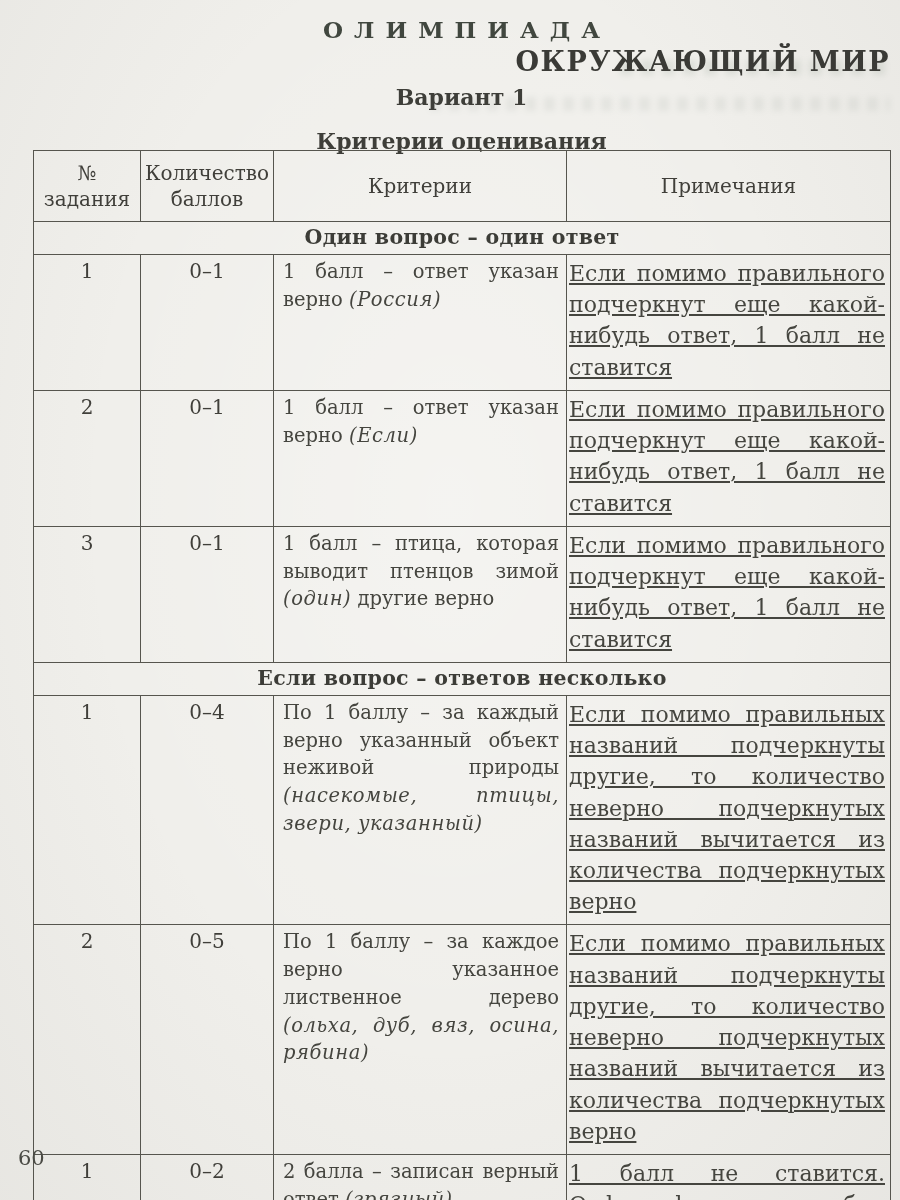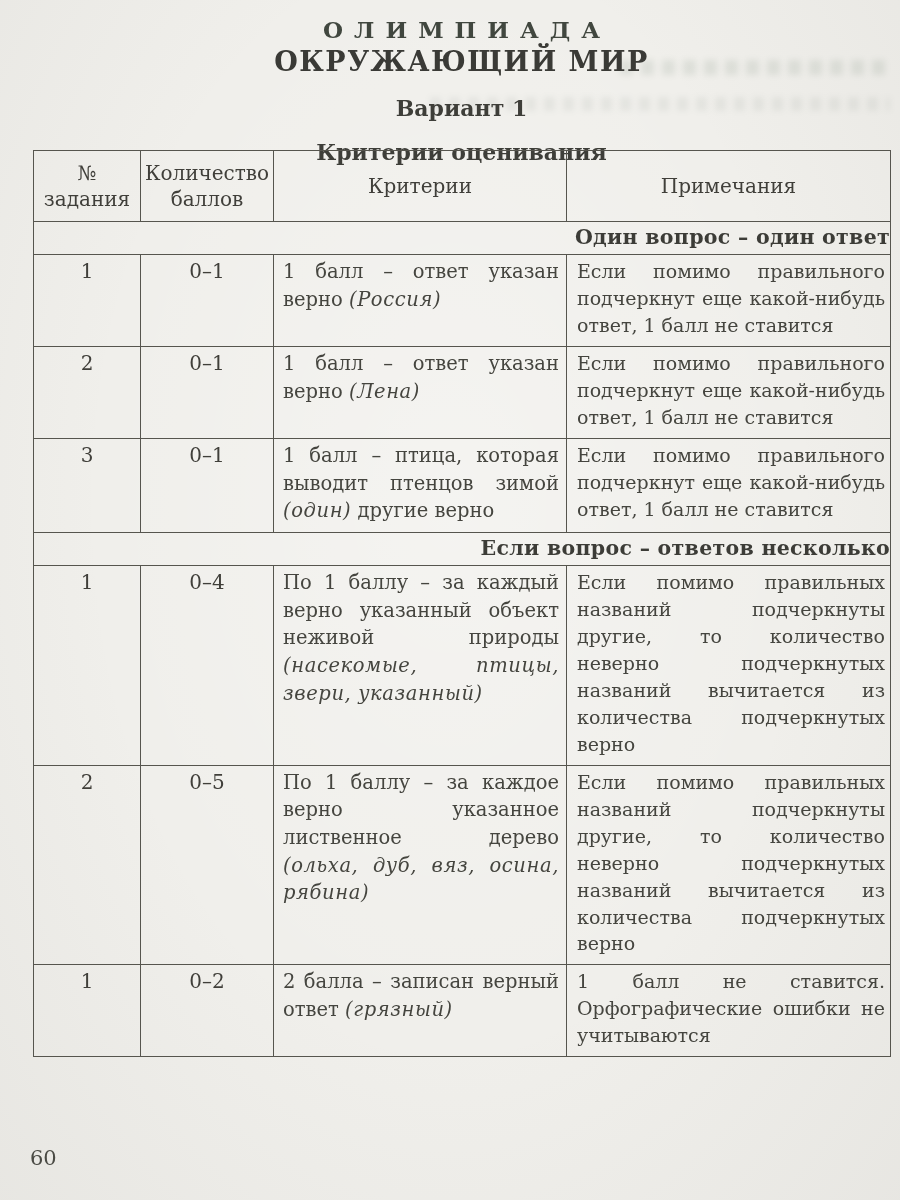--- a/index.html
+++ b/index.html
@@ -9,22 +9,22 @@
     font-family:"DejaVu Serif","Liberation Serif",serif;
     color:#45453f;
   }
   body::after{
     content:"";position:absolute;inset:0;pointer-events:none;
     background:radial-gradient(ellipse at 50% 42%, rgba(255,255,255,.30) 0%, rgba(255,255,255,0) 55%, rgba(120,118,110,.07) 100%);
   }
   
   .titles{position:absolute;top:16px;left:33px;width:857px;text-align:center;z-index:2;}
   .t1{font-size:23px;font-weight:bold;letter-spacing:11px;color:#41473f;text-indent:11px;}
-  .t2{font-size:27px;font-weight:bold;letter-spacing:1.5px;margin-top:3px;color:#3a3a36;}
-  .t3{font-size:22px;font-weight:bold;margin-top:18px;color:#3e3e39;}
+  .t2{font-size:27px;font-weight:bold;letter-spacing:1.5px;margin-top:3px;color:#3a3a36;text-align:right;}
+  .t3{font-size:22px;font-weight:bold;margin-top:7px;color:#3e3e39;}
   .t4{font-size:22px;font-weight:bold;margin-top:18px;color:#3e3e39;}
   
   .bleed{position:absolute;pointer-events:none;filter:blur(3px);z-index:1;}
   .bleed-1{left:620px;top:60px;width:270px;height:15px;opacity:.16;
     background:repeating-linear-gradient(90deg, rgba(96,118,98,.8) 0 13px, transparent 13px 21px);}
   .bleed-2{left:430px;top:97px;width:460px;height:14px;opacity:.11;
     background:repeating-linear-gradient(90deg, rgba(96,110,100,.8) 0 11px, transparent 11px 19px);}
   
   .tbl{
     position:absolute;top:150px;left:33px;width:857px;z-index:2;
@@ -32,37 +32,37 @@
     background:transparent;
   }
   .tbl th,.tbl td{
     border:1.6px solid #56554e;box-sizing:border-box;
   }
   .tbl th{
     font-size:20px;font-weight:normal;text-align:center;vertical-align:middle;
     white-space:pre-line;line-height:1.32;height:71px;padding:4px 2px;color:#403f3a;
   }
   .section-cell{
-    font-weight:bold;text-align:right;font-size:20.5px;
+    font-weight:bold;text-align:center;font-size:20.5px;
     padding:3px 0 5px;color:#3c3c37;letter-spacing:.3px;
   }
   .num-cell,.points-cell{
     text-align:center;vertical-align:top;font-size:20px;padding-top:4px;color:#403f3a;
   }
   .criteria-cell{
     font-size:19.5px;padding:3px 7px 7px 9px;text-align:justify;
     vertical-align:top;line-height:1.42;
   }
   .note-cell{
-    font-size:19px;padding:3px 5px 7px 10px;text-align:justify;
-    vertical-align:top;line-height:1.42;
+    font-size:22px;padding:3px 5px 7px 2px;text-align:justify;
+    vertical-align:top;line-height:1.42;text-decoration:underline;
   }
   .it{font-style:italic;letter-spacing:.6px;}
   
-  .page-num{position:absolute;left:30px;top:1146px;font-size:21px;color:#4a4a44;z-index:2;}
+  .page-num{position:absolute;left:18px;top:1146px;font-size:21px;color:#4a4a44;z-index:2;}
 </style>
 </head>
 <body>
 
 <div class="bleed bleed-1"></div>
 <div class="bleed bleed-2"></div>
 
 <div class="titles">
   <div class="t1">ОЛИМПИАДА</div>
   <div class="t2">ОКРУЖАЮЩИЙ МИР</div>
@@ -93,21 +93,21 @@
       </tr>
       <tr class="data-row">
         <td class="num-cell">1</td>
         <td class="points-cell">0–1</td>
         <td class="criteria-cell"><span>1 балл – ответ указан верно </span><span class="it">(Россия)</span></td>
         <td class="note-cell">Если помимо правильного подчеркнут еще какой-нибудь ответ, 1 балл не ставится</td>
       </tr>
       <tr class="data-row">
         <td class="num-cell">2</td>
         <td class="points-cell">0–1</td>
-        <td class="criteria-cell"><span>1 балл – ответ указан верно </span><span class="it">(Лена)</span></td>
+        <td class="criteria-cell"><span>1 балл – ответ указан верно </span><span class="it">(Если)</span></td>
         <td class="note-cell">Если помимо правильного подчеркнут еще какой-нибудь ответ, 1 балл не ставится</td>
       </tr>
       <tr class="data-row">
         <td class="num-cell">3</td>
         <td class="points-cell">0–1</td>
         <td class="criteria-cell"><span>1 балл – птица, которая выводит птенцов зимой </span><span class="it">(один)</span><span> другие верно</span></td>
         <td class="note-cell">Если помимо правильного подчеркнут еще какой-нибудь ответ, 1 балл не ставится</td>
       </tr>
       <tr class="section-row">
         <td class="section-cell" colspan="4">Если вопрос – ответов несколько</td>

